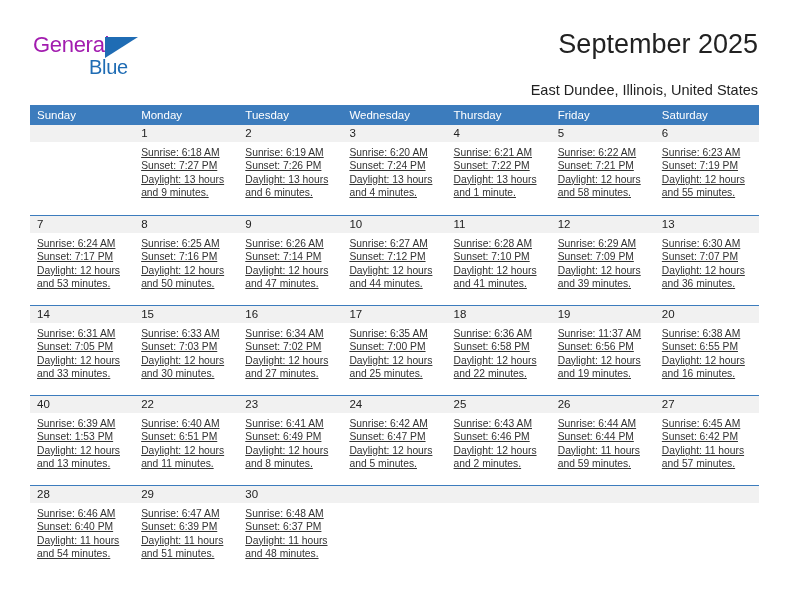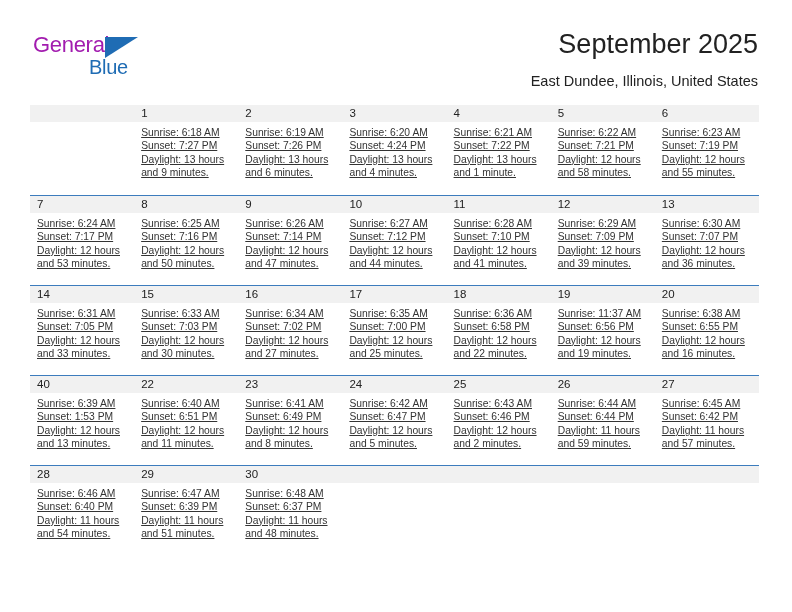--- a/index.html
+++ b/index.html
@@ -73,21 +73,21 @@
     text-align: right;
   }
   .cal-title {
     font-size: 27px;
     font-weight: normal;
     color: #222222;
     line-height: 32px;
     white-space: nowrap;
   }
   .cal-subtitle {
-    margin-top: 12px;
+    margin-top: 21px;
     font-size: 14.5px;
     font-weight: normal;
     color: #222222;
     line-height: 18px;
     white-space: nowrap;
   }
 
   
   .calendar {
     position: absolute;
@@ -171,20 +171,29 @@
 
     <div class="title-block">
       <div class="cal-title">September 2025</div>
       <div class="cal-subtitle">East Dundee, Illinois, United States</div>
     </div>
 
   </div>
 
   <div class="calendar">
 
+    <div class="dow-row">
+      <div class="dow-cell">Sunday</div>
+      <div class="dow-cell">Monday</div>
+      <div class="dow-cell">Tuesday</div>
+      <div class="dow-cell">Wednesday</div>
+      <div class="dow-cell">Thursday</div>
+      <div class="dow-cell">Friday</div>
+      <div class="dow-cell">Saturday</div>
+    </div>
 
     <div id="weeks-container">
         <div class="week">
           <div class="week-inner">
             <div class="day-cell empty">
               <div class="day-number-band">
                 <span class="day-number"></span>
               </div>
             </div>
             <div class="day-cell">
@@ -208,21 +217,21 @@
                 <div>Daylight: 13 hours</div>
                 <div>and 6 minutes.</div>
               </div>
             </div>
             <div class="day-cell">
               <div class="day-number-band">
                 <span class="day-number">3</span>
               </div>
               <div class="day-body">
                 <div>Sunrise: 6:20 AM</div>
-                <div>Sunset: 4:24 PM</div>
+                <div>Sunset: 7:24 PM</div>
                 <div>Daylight: 13 hours</div>
                 <div>and 4 minutes.</div>
               </div>
             </div>
             <div class="day-cell">
               <div class="day-number-band">
                 <span class="day-number">4</span>
               </div>
               <div class="day-body">
                 <div>Sunrise: 6:21 AM</div>

